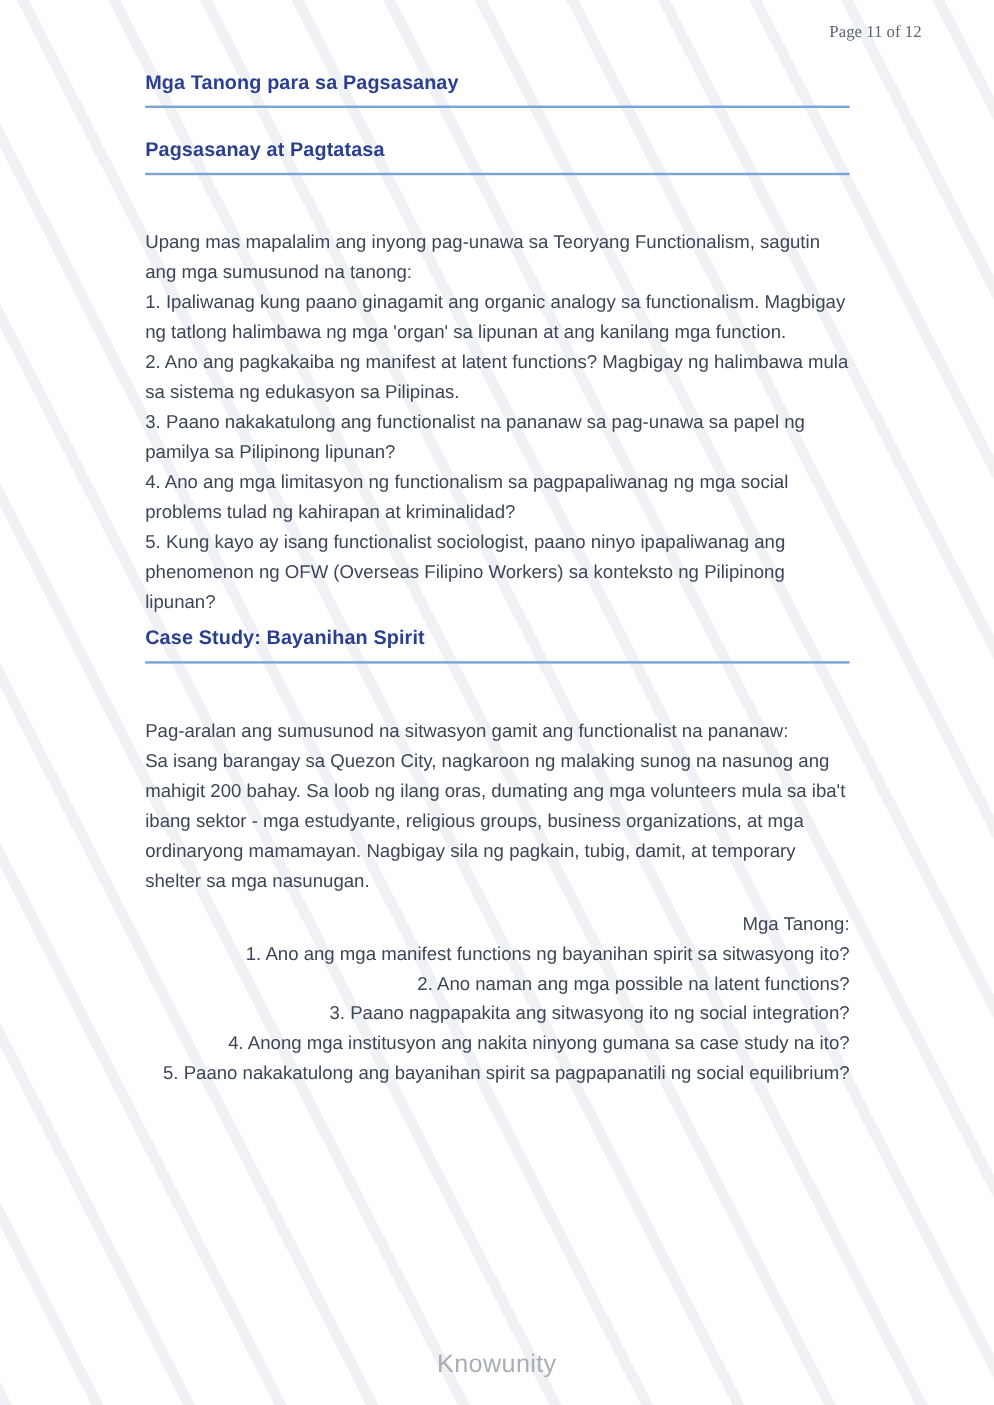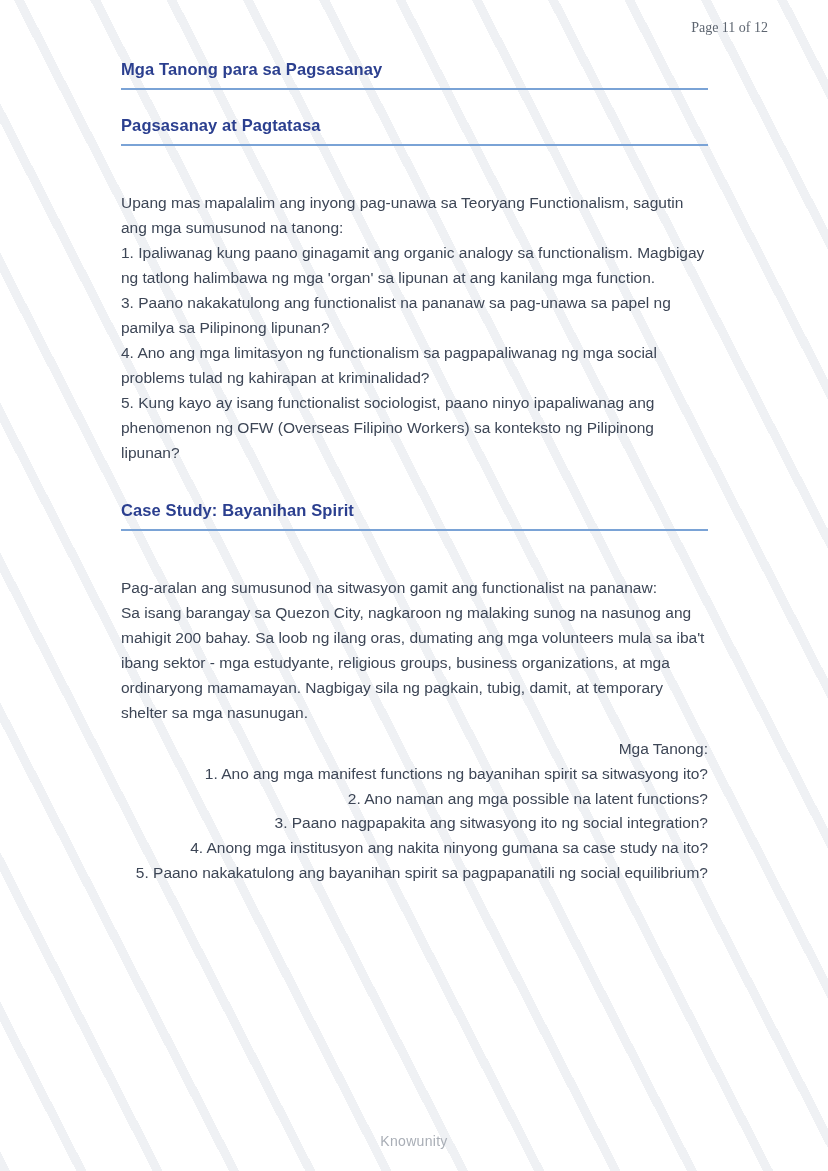--- a/index.html
+++ b/index.html
@@ -48,39 +48,39 @@
 
   .body-text {
     font-size: 15.5px;
     line-height: 25px;
     color: #3d4656;
   }
 
   p.body-text { }
   p.body-text.first-after-rule { margin-top: 44px; }
 
-  .case-heading { margin-top: 36px; }
+  .case-heading { margin-top: 8px; }
 
   .question-block {
     margin-top: 12px;
     text-align: right;
   }
   .question-block .line {
     font-size: 15.5px;
     line-height: 24.8px;
     color: #3d4656;
   }
 
   .footer-brand {
     position: absolute;
     bottom: 22px;
     left: 0;
     width: 100%;
     text-align: center;
-    font-size: 14px;
+    font-size: 21px;
     letter-spacing: 0.3px;
     color: #a9aeb6;
   }
 </style>
 </head>
 <body>
 
 <div class="page">
 
   <div class="page-number">Page 11 of 12</div>
@@ -88,20 +88,21 @@
   <div class="content">
 
     <div class="heading">Mga Tanong para sa Pagsasanay</div>
 
     <div class="heading">Pagsasanay at Pagtatasa</div>
 
     <p class="body-text first-after-rule">Upang mas mapalalim ang inyong pag-unawa sa Teoryang Functionalism, sagutin ang mga sumusunod na tanong:</p>
 
     <p class="body-text">1. Ipaliwanag kung paano ginagamit ang organic analogy sa functionalism. Magbigay ng tatlong halimbawa ng mga 'organ' sa lipunan at ang kanilang mga function.</p>
 
+    <p class="body-text">2. Ano ang pagkakaiba ng manifest at latent functions? Magbigay ng halimbawa mula sa sistema ng edukasyon sa Pilipinas.</p>
 
     <p class="body-text">3. Paano nakakatulong ang functionalist na pananaw sa pag-unawa sa papel ng pamilya sa Pilipinong lipunan?</p>
 
     <p class="body-text">4. Ano ang mga limitasyon ng functionalism sa pagpapaliwanag ng mga social problems tulad ng kahirapan at kriminalidad?</p>
 
     <p class="body-text">5. Kung kayo ay isang functionalist sociologist, paano ninyo ipapaliwanag ang phenomenon ng OFW (Overseas Filipino Workers) sa konteksto ng Pilipinong lipunan?</p>
 
     <div class="heading case-heading">Case Study: Bayanihan Spirit</div>
 
     <p class="body-text first-after-rule">Pag-aralan ang sumusunod na sitwasyon gamit ang functionalist na pananaw:</p>

